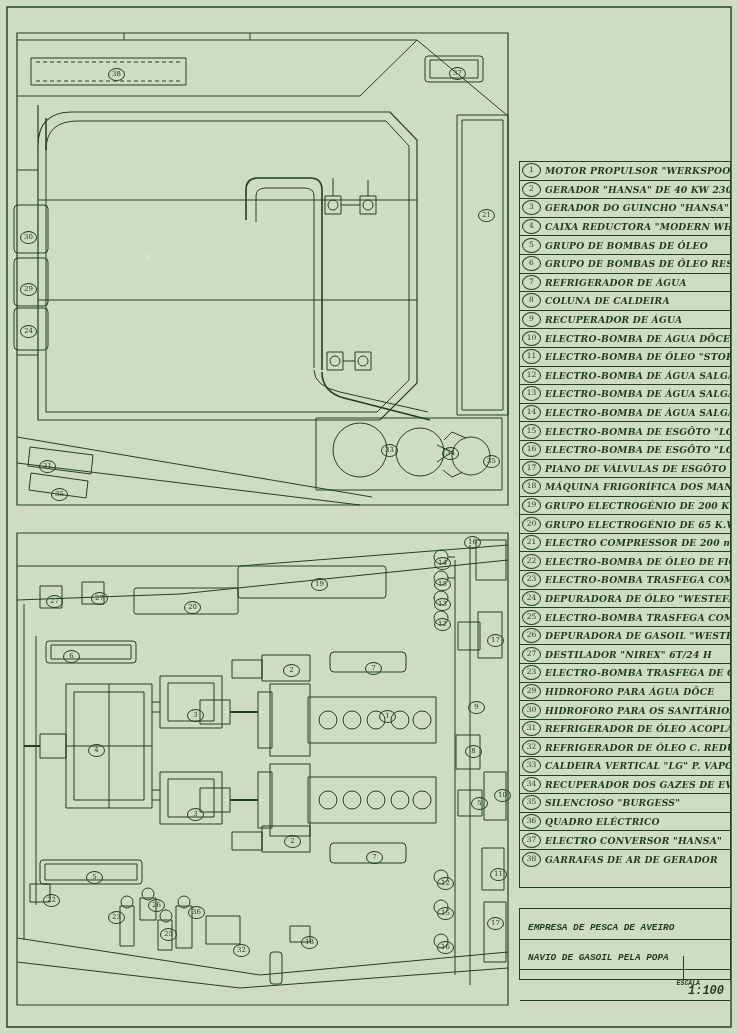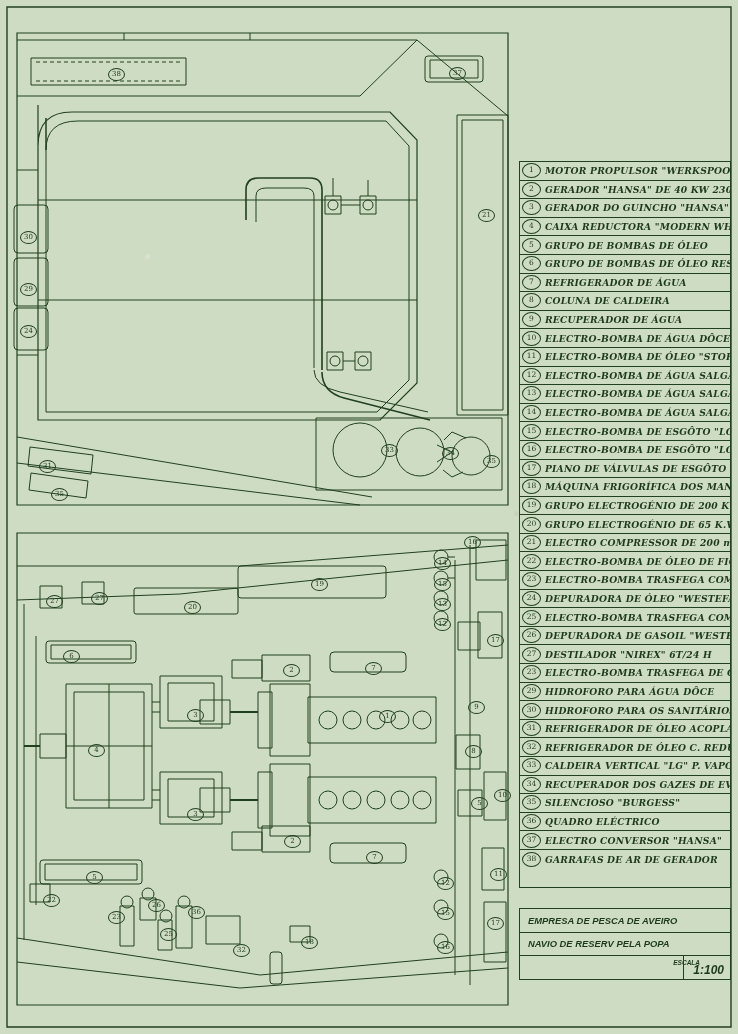--- a/index.html
+++ b/index.html
@@ -90,24 +90,25 @@
     box-sizing: border-box;
   }
   .tb-row {
     position: relative;
     height: 23.6px;
     border-bottom: 1px solid #20401f;
     box-sizing: border-box;
     display: flex;
     align-items: center;
     padding-left: 8px;
-    font-family: Liberation Sans, sans-serif;
+    font-family: Liberation Mono, monospace;
     font-size: 9.4px;
     font-style: italic;
     font-weight: bold;
+    margin-top: 7px;
   }
   .tb-row:last-child { border-bottom: none; }
   .tb-scale-label {
     position: absolute;
     right: 30px;
     top: 3px;
     font-size: 6.5px;
     font-style: italic;
     font-weight: bold;
   }
@@ -519,21 +520,21 @@
         <span class="leg-num">38</span>
         <span class="leg-txt">GARRAFAS DE AR DE GERADOR</span>
       </div>
     </div>
 
   <div id="titleblock">
     <div class="tb-row">
       <span>EMPRESA DE PESCA DE AVEIRO</span>
     </div>
     <div class="tb-row">
-      <span>NAVIO DE RESERV PELA POPA</span>
+      <span>NAVIO DE GASOIL PELA POPA</span>
     </div>
     <div class="tb-row">
       <span class="tb-scale-label">ESCALA</span>
       <span class="tb-scale-val">1:100</span>
     </div>
     <div class="tb-div"></div>
   </div>
 
 </div>
 

